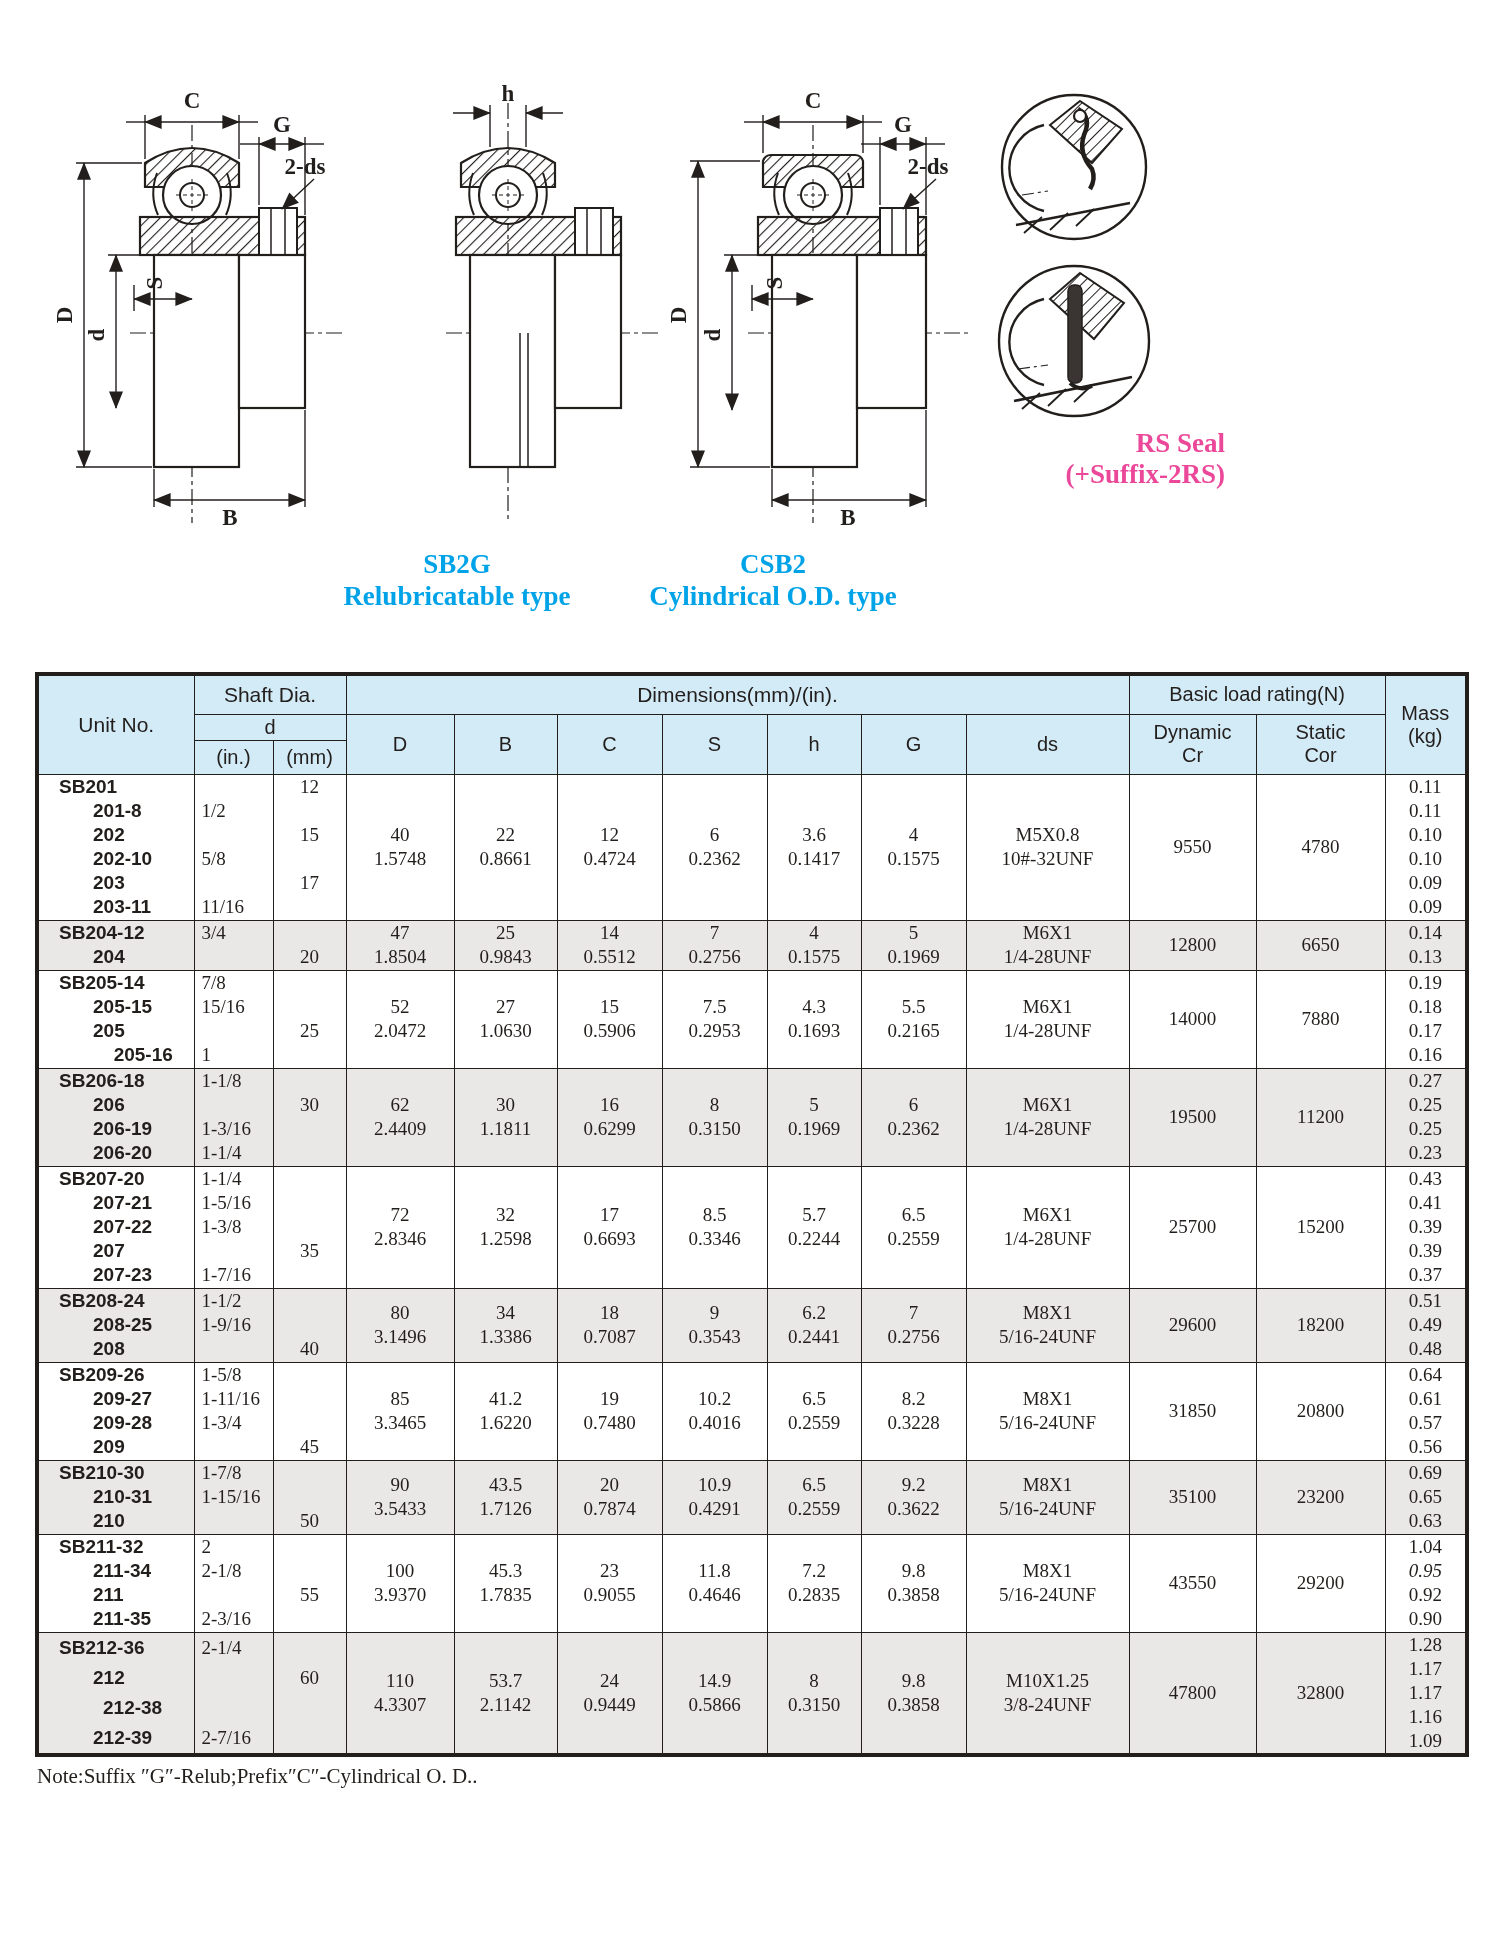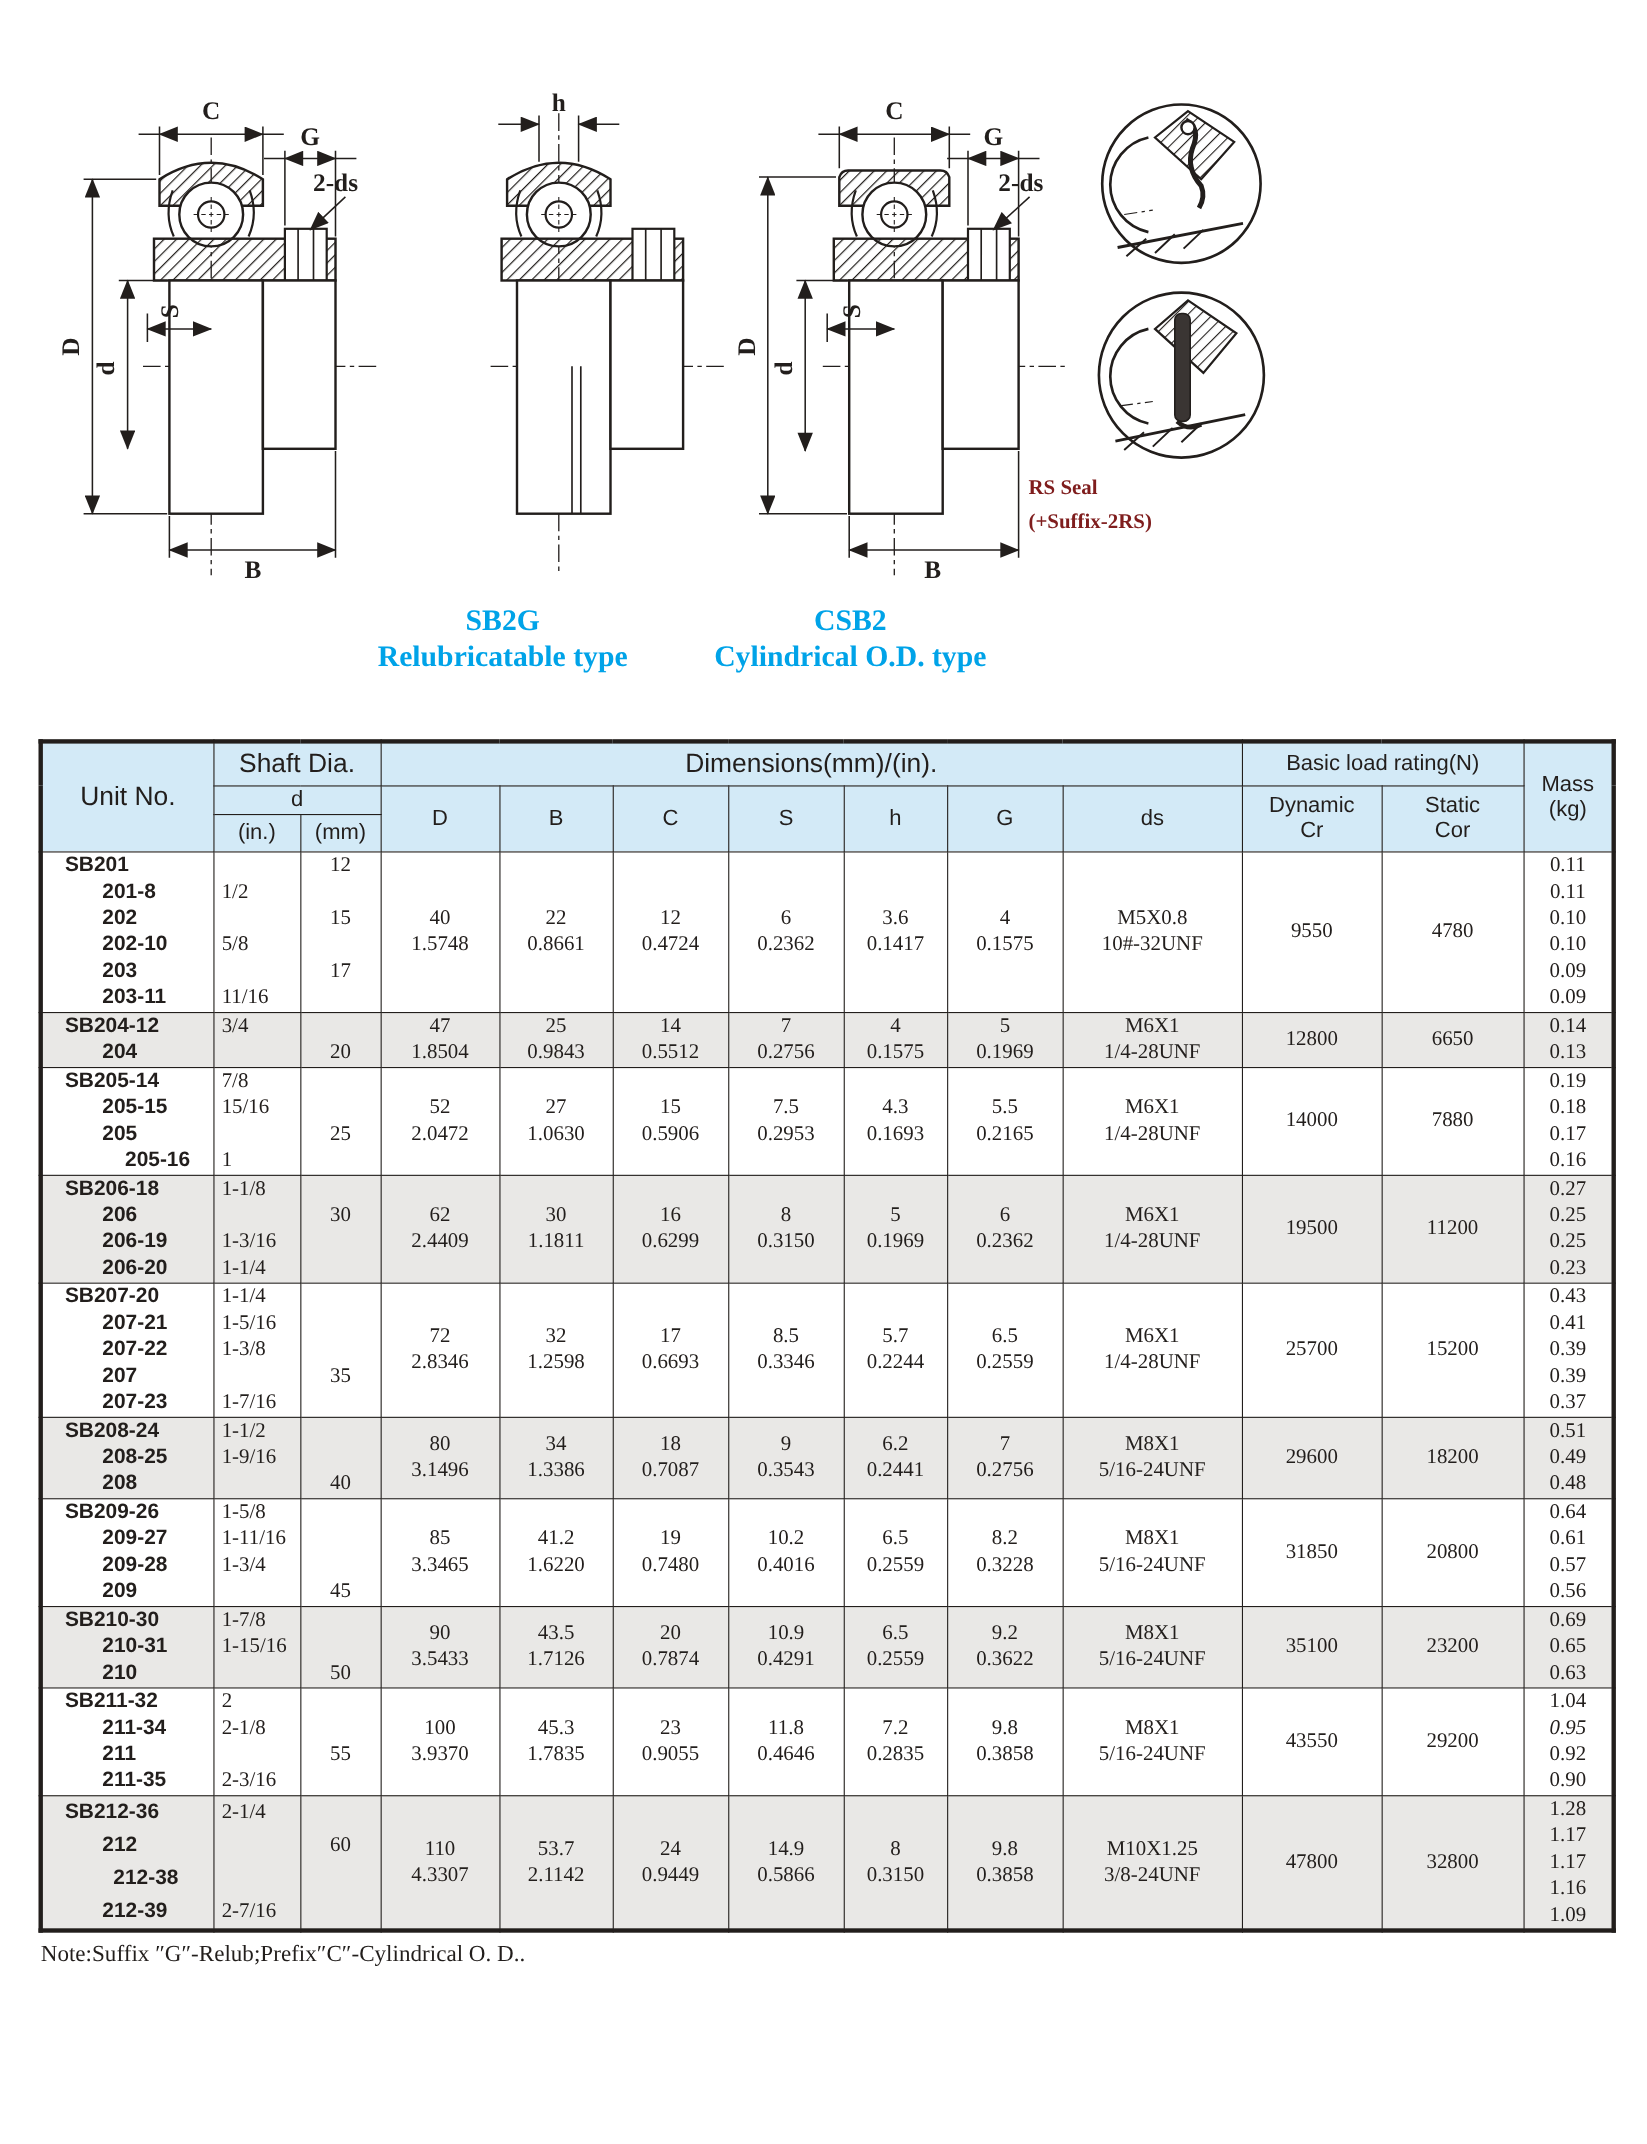--- a/index.html
+++ b/index.html
@@ -2,28 +2,28 @@
 <html><head>
 <meta charset="utf-8">
 <style>
   html,body{margin:0;padding:0;background:#fff;}
   .page{position:relative;width:1497px;height:1949px;background:#fff;overflow:hidden;
         font-family:"Liberation Serif",serif;color:#221E1C;}
   svg.dw{position:absolute;}
   svg.dw text.dl{font-family:"Liberation Serif",serif;font-size:23px;font-weight:bold;fill:#221E1C;text-anchor:middle;}
   .cap{position:absolute;text-align:center;color:#00A3E8;font-family:"Liberation Serif",serif;
        font-weight:bold;font-size:27px;line-height:32px;}
-  .sealcap{position:absolute;text-align:left;color:#7f1d1d;font-family:"Liberation Serif",serif;
-       font-weight:600;font-size:19px;line-height:31px;}
+  .sealcap{position:absolute;text-align:right;color:#ec4899;font-family:"Liberation Serif",serif;
+       font-weight:600;font-size:27px;line-height:31px;}
   table.spec{position:absolute;left:35px;top:672px;width:1430px;border-collapse:collapse;
        table-layout:fixed;border:4px solid #221E1C;}
   table.spec th, table.spec td{border:1.5px solid #221E1C;padding:0;}
   thead th{background:#D3EAF7;font-family:"Liberation Sans",sans-serif;font-weight:normal;
        font-size:20px;text-align:center;vertical-align:middle;}
-  thead th.big{font-size:24px;}
+  thead th.big{font-size:21px;}
   tr.hr1{height:40px;} tr.hr2{height:26px;} tr.hr3{height:34px;}
   tbody td{vertical-align:middle;background:#fff;}
   tbody tr td{border-top-width:3px;}
   tbody tr.shaded td{background:#E9E8E6;}
   td.stk{vertical-align:top;padding-top:1px;}
   .ln{font-size:19px;}
   td.u .ln{font-family:"Liberation Sans",sans-serif;font-weight:bold;text-align:left;padding-left:20px;}
   td.u .ln.ind{padding-left:54px;}
   td.u .ln.ind2{padding-left:64px;}
   td.i .ln{font-family:"Liberation Serif",serif;text-align:left;padding-left:7px;}

